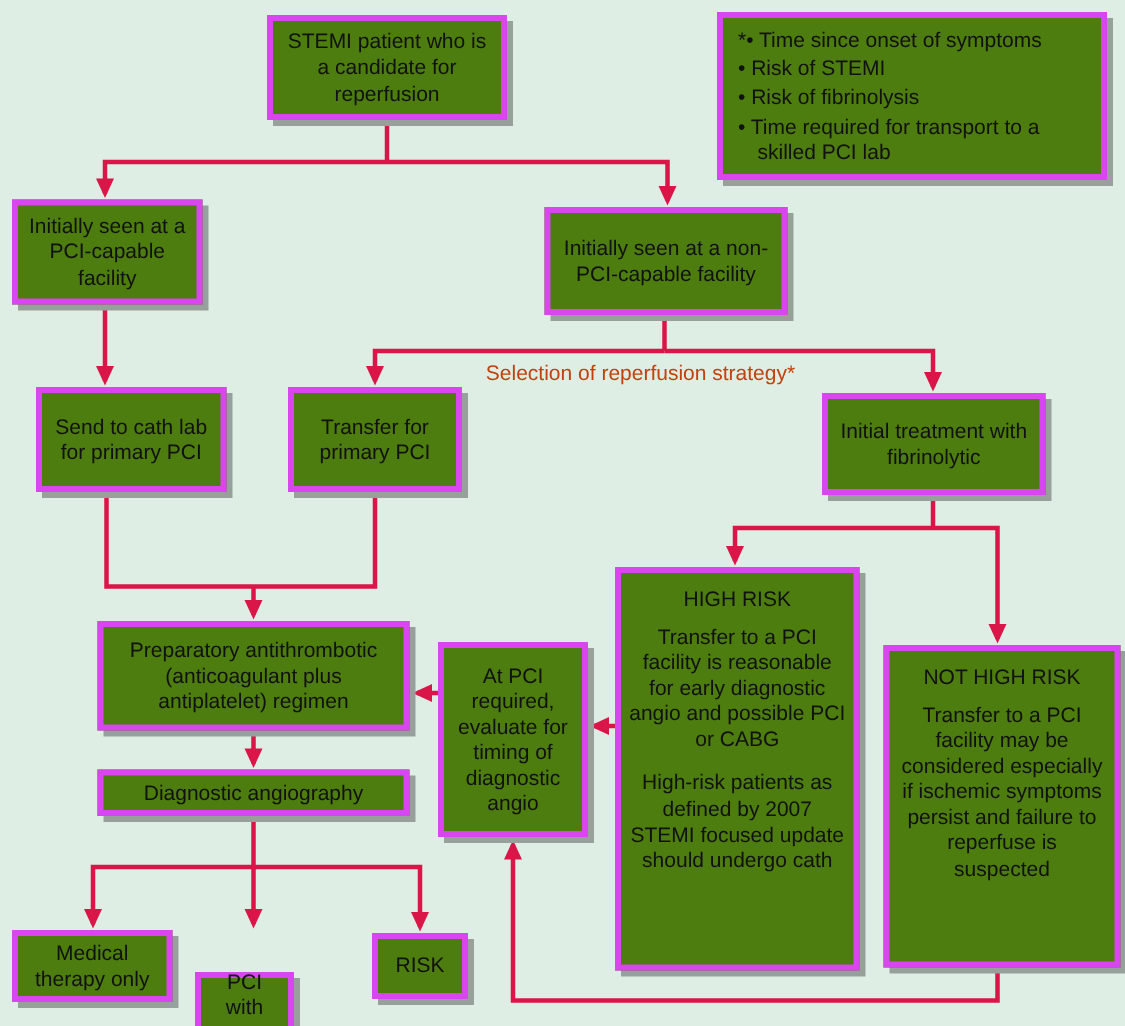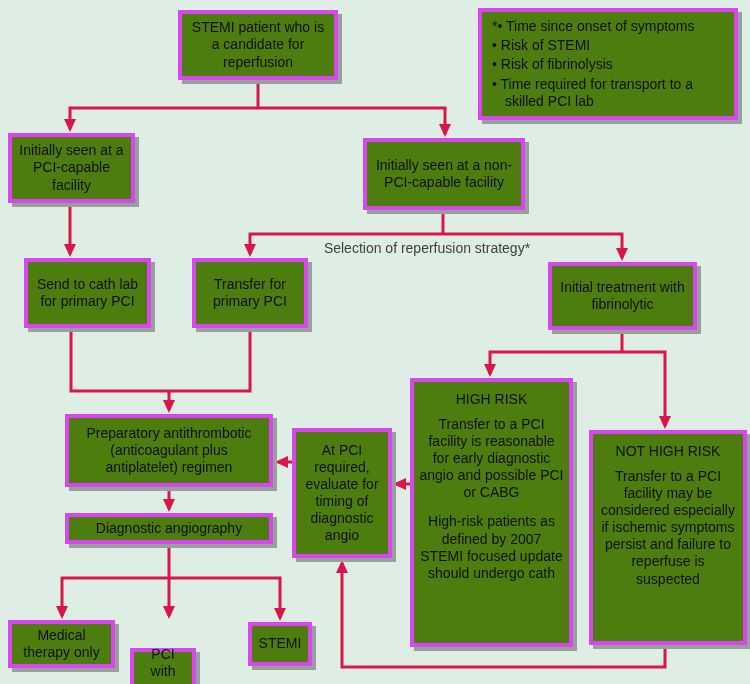--- a/index.html
+++ b/index.html
@@ -18,21 +18,21 @@
     display:flex;flex-direction:column;align-items:center;justify-content:center;
     text-align:center;font-size:14px;line-height:1.22;color:#111;
     padding:4px 5px;
   }
   .bullets{align-items:flex-start;justify-content:center;text-align:left;padding:8px 10px;}
   .bullet{padding-left:13px;text-indent:-13px;margin:1px 0;}
   .risk-box{justify-content:flex-start;padding-top:9px;}
   .risk-title{margin-bottom:8px;}
   .risk-para{margin-bottom:12px;}
   .float-label{
-    position:absolute;font-size:14px;color:#404040;text-align:center;
+    position:absolute;font-size:14px;color:#c2410c;text-align:center;
   }
 </style>
 </head>
 <body>
 
 <div id="canvas">
 
   <svg id="connectors" width="750" height="684" viewBox="0 0 750 684">
     <defs>
       <marker id="ah" markerUnits="userSpaceOnUse" markerWidth="16" markerHeight="16" refX="11" refY="8" orient="auto">
@@ -108,15 +108,15 @@
   <div class="box" style="left:65px;top:414px;width:208px;height:73px;">Preparatory antithrombotic (anticoagulant plus antiplatelet) regimen</div>
 
   <div class="box" style="left:292px;top:428px;width:100px;height:130px;">At PCI required, evaluate for timing of diagnostic angio</div>
 
   <div class="box" style="left:65px;top:513px;width:208px;height:31px;">Diagnostic angiography</div>
 
   <div class="box" style="left:8px;top:620px;width:107px;height:48px;">Medical therapy only</div>
 
   <div class="box" style="left:130px;top:648px;width:66px;height:48px;">PCI with stent</div>
 
-  <div class="box" style="left:248px;top:622px;width:64px;height:44px;">STEMI</div>
+  <div class="box" style="left:248px;top:622px;width:64px;height:44px;">RISK</div>
 
 </div>
 
 </body></html>

